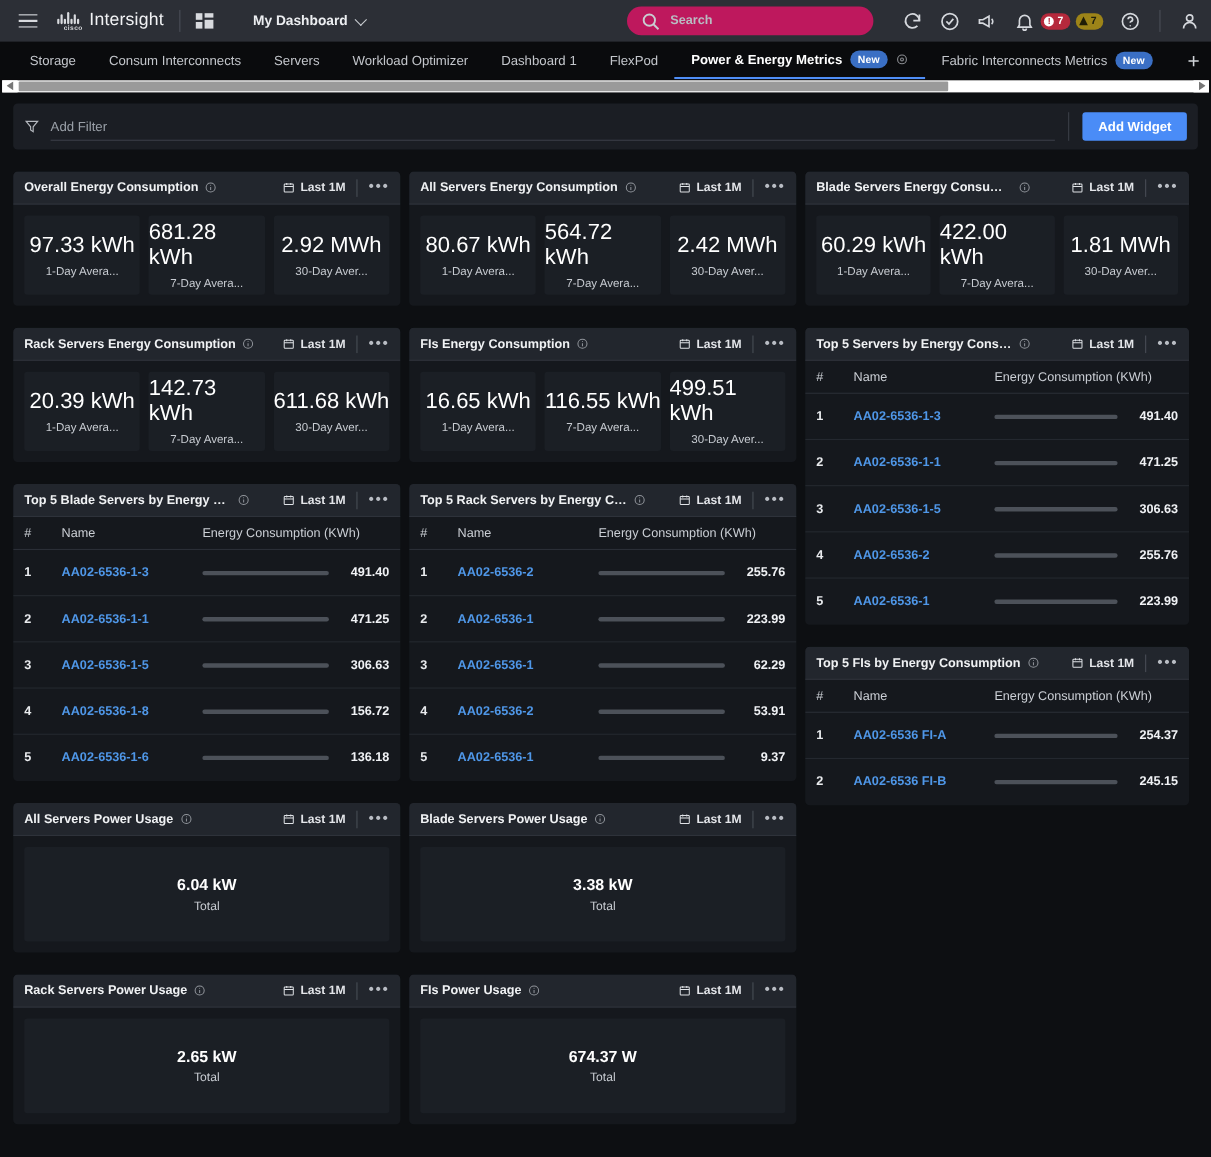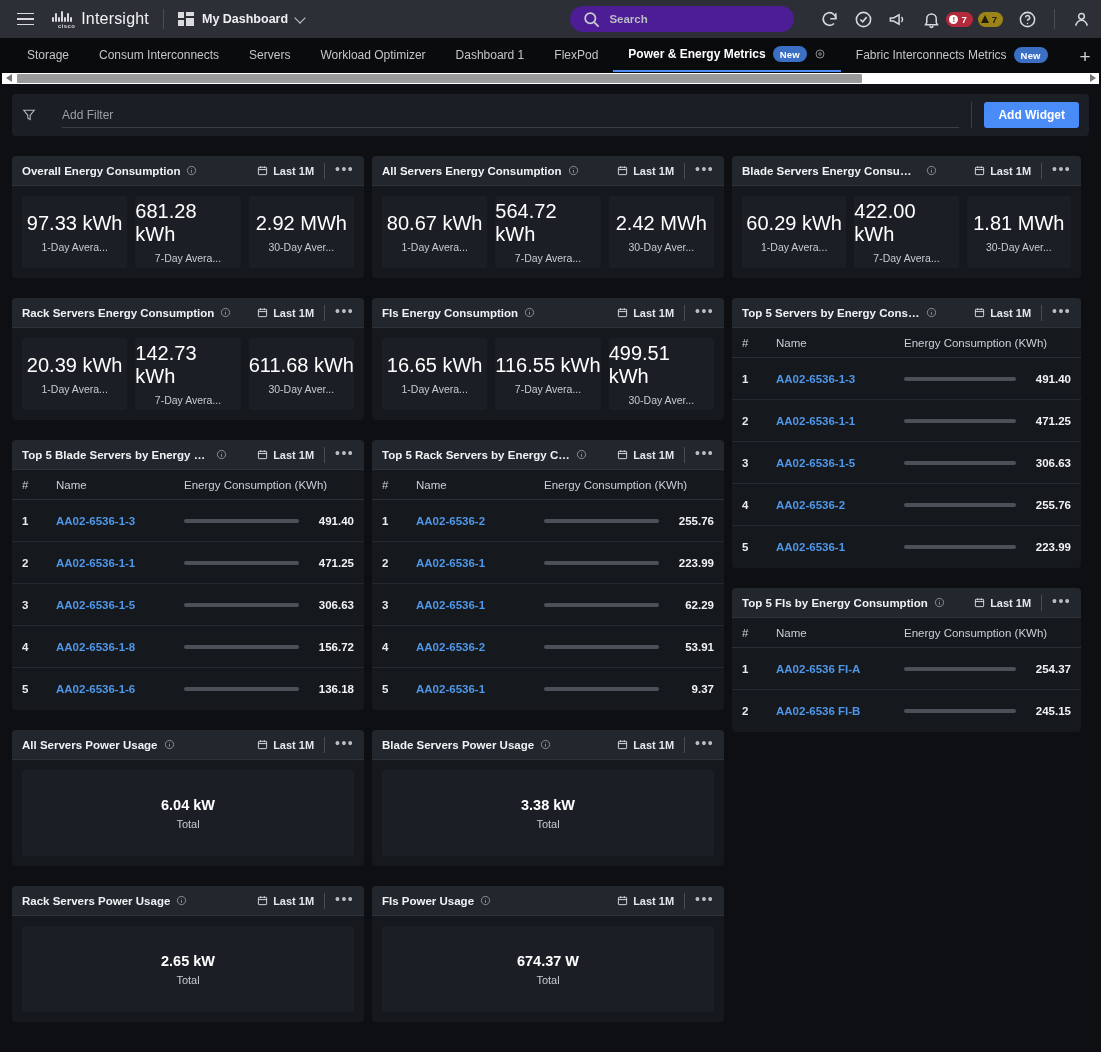--- a/index.html
+++ b/index.html
@@ -28,26 +28,26 @@
   .cisco-word { font-size:6px; letter-spacing:0.4px; color:#d8dade; margin-top:1px; font-weight:700;}
   .brand { font-size:16px; color:#f2f3f5; font-weight:400; letter-spacing:.2px; }
   .vdiv { width:1px; height:20px; background:#4a4e57; margin:0 14px; }
   .dash-sel { display:flex; align-items:center; gap:8px; cursor:pointer; }
   .dash-icon { width:16px; height:14px; position:relative; }
   .dash-icon b { position:absolute; background:#d8dade; display:block; }
   .dash-icon b:nth-child(1){ left:0; top:0; width:6px; height:6px; }
   .dash-icon b:nth-child(2){ left:8px; top:0; width:8px; height:4px; }
   .dash-icon b:nth-child(3){ left:0; top:8px; width:6px; height:6px; }
   .dash-icon b:nth-child(4){ left:8px; top:6px; width:8px; height:8px; }
-  .dash-name { font-size:12.5px; font-weight:700; color:#eceef1; }
+  .dash-name { font-size:12.5px; font-weight:700; color:#eceef1;margin-left:28px; }
   .chev { width:8px; height:8px; border-right:1.5px solid #c9ccd1; border-bottom:1.5px solid #c9ccd1;
           transform:rotate(45deg); margin-bottom:3px; }
   .spacer { flex:1; }
   .search {
-    width:224px; height:26px; background:#4c1d95; border-radius:13px;
+    width:224px; height:26px; background:#be185d; border-radius:13px;
     display:flex; align-items:center; gap:8px; padding:0 12px; cursor:text;
   }
   .search-ph { font-size:11.5px; color:#b9bcc2; font-weight:700; }
   .icons { display:flex; align-items:center; gap:15px; margin-left:26px; }
   .tico { width:19px; height:19px; color:#d5d8dd; display:flex; align-items:center; justify-content:center; cursor:pointer;}
   .badge { display:inline-flex; align-items:center; gap:3px; height:15px; border-radius:8px;
            padding:0 6px 0 3px; font-size:9.5px; font-weight:700; }
   .badge.crit { background:#b5293c; color:#fff; }
   .badge.warn { background:#9d8418; color:#20200c; }
   .badge .dot { width:9px; height:9px; border-radius:50%; background:#fff; color:#b5293c;
@@ -70,21 +70,21 @@
         color:#cfd2d7; cursor:pointer; padding-bottom:4px; }
   .scrollrow { height:12px; background:#0a0b0d; display:flex; align-items:center; padding:0 2px; }
   .sb-track { flex:1; height:11px; background:#ffffff; display:flex; align-items:center; position:relative; }
   .sb-arrow { width:14px; height:11px; background:#fff; display:flex; align-items:center; justify-content:center; cursor:pointer;}
   .sb-arrow svg { fill:#777; }
   .sb-thumb { height:9px; background:#9a9a9a; border-radius:1px; margin-left:1px; }
 
   
   .filterbar { margin:10px 12px 0 12px; height:42px; background:#1b1e24; border-radius:4px;
        display:flex; align-items:center; padding:0 10px; }
-  .filter-left { display:flex; align-items:center; gap:26px; flex:1; height:30px; }
+  .filter-left { display:flex; align-items:center; gap:10px; flex:1; height:30px; }
   .funnel { width:14px; height:14px; }
   .filter-input { flex:1; border-bottom:1px solid #3a3e46; height:26px; display:flex; align-items:center; }
   .filter-ph { font-size:12px; color:#9aa0a8; }
   .divider-v { width:1px; height:26px; background:#3a3e46; margin:0 12px; }
   .add-widget { background:#4a8cf7; color:#fff; font-size:12px; font-weight:700; border:none;
       border-radius:3px; height:26px; padding:0 14px; cursor:pointer; font-family:inherit; }
 
   
   .grid { padding:8px 12px 0 12px; display:flex; gap:8px; }
   .col { display:flex; flex-direction:column; gap:8px; }

